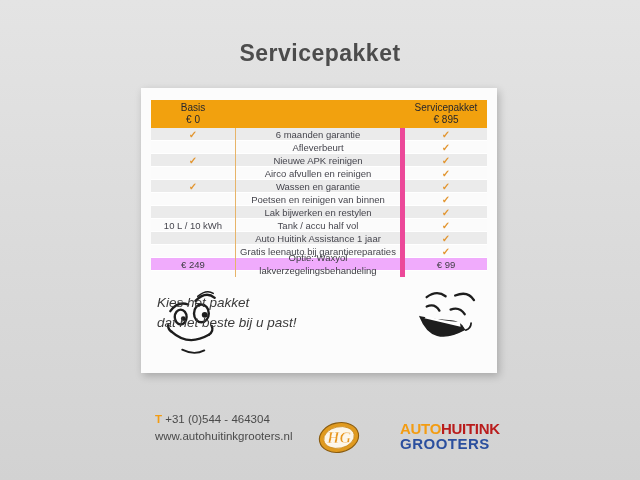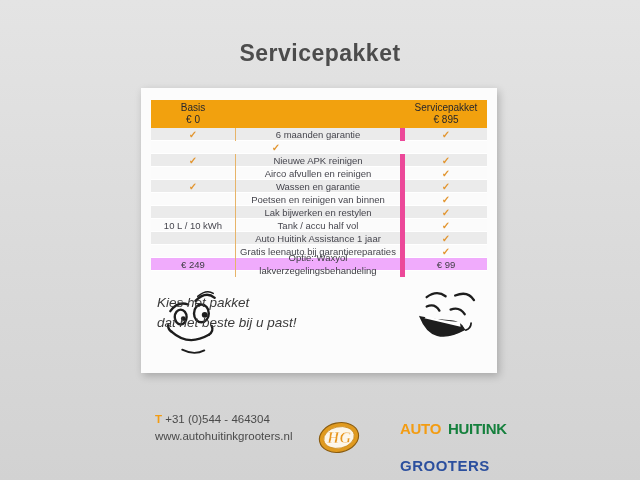--- a/index.html
+++ b/index.html
@@ -54,23 +54,23 @@
   .contact {
     position:absolute; left:155px; top:411px;
     font-size:11.5px; color:#4a4a4a; line-height:1.5;
   }
   .t-orange { color:#F39C12; font-weight:bold; }
   .logo { position:absolute; left:317px; top:419px; display:flex; align-items:flex-start;gap:35px; }
   .logo-emblem { width:44px; height:37px; margin-right:4px; }
   .logo-text { line-height:1.0; padding-top:2px; }
   .logo-line1 { font-size:15px; font-weight:800; letter-spacing:-0.3px; }
   .logo-auto    { color:#F39C12; }
-  .logo-huitink { color:#15803d;margin-left:7px; }
+  .logo-huitink { color:#b91c1c; }
   .logo-line2 {
-    font-size:15px; font-weight:800; color:#2B4F9E; letter-spacing:0.5px;margin-top:22px;
+    font-size:15px; font-weight:800; color:#2B4F9E; letter-spacing:0.5px;
   }
 </style>
 </head>
 <body>
 
 <div class="page-title">Servicepakket</div>
 
 <div class="card">
 
   <div class="pkg-table">
@@ -89,20 +89,21 @@
     <div>
 
         <div class="t-row even">
           <div class="cell-left check">✓</div>
           <div class="cell-mid">6 maanden garantie</div>
           <div class="cell-right check">✓</div>
         </div>
 
         <div class="t-row odd">
           <div class="cell-left"></div>
+          <div class="cell-mid">Afleverbeurt</div>
           <div class="cell-right check">✓</div>
         </div>
 
         <div class="t-row even">
           <div class="cell-left check">✓</div>
           <div class="cell-mid">Nieuwe APK reinigen</div>
           <div class="cell-right check">✓</div>
         </div>
 
         <div class="t-row odd">

